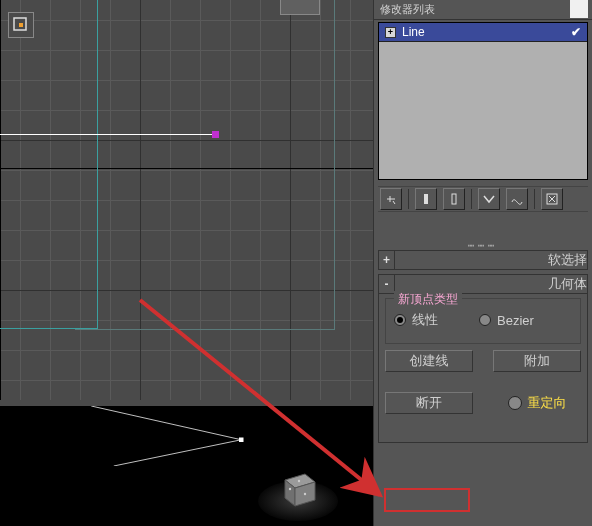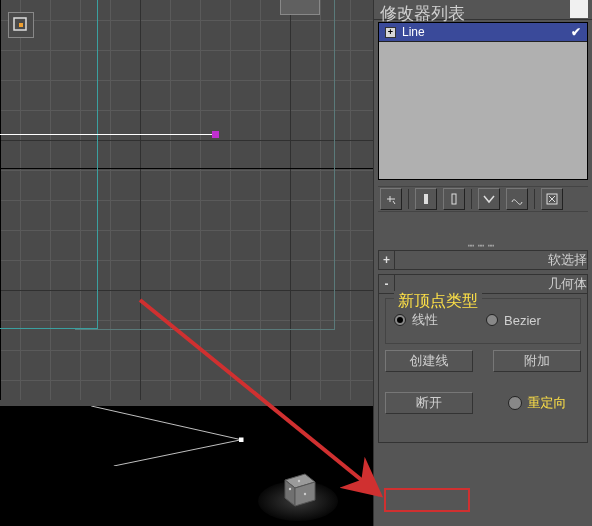--- a/index.html
+++ b/index.html
@@ -177,21 +177,21 @@
     width: 219px;
     height: 526px;
     background: #555555;
     border-left: 1px solid #333;
   }
 
   .mod-header {
     height: 20px;
     background: #555;
     color: #d0d0d0;
-    font-size: 17px;
+    font-size: 11px;
     padding: 2px 6px;
     border-bottom: 1px solid #333;
   }
 
   .mod-dropdown {
     position: absolute;
     right: 4px;
     top: 0;
     width: 18px;
     height: 18px;
@@ -300,28 +300,28 @@
     padding: 8px 8px 6px 8px;
     position: relative;
     margin-bottom: 6px;
   }
   .group-title {
     position: absolute;
     top: -8px;
     left: 8px;
     background: #555;
     padding: 0 4px;
-    font-size: 16px;
-    color: #fde047;
+    font-size: 12px;
+    color: #f9a8d4;
   }
 
   .radio-row {
     display: flex;
     align-items: center;
-    gap: 22px;
+    gap: 15px;
     margin: 4px 0;
     font-size: 13px;
     color: #d0d0d0;
   }
   .radio-dot {
     width: 12px;
     height: 12px;
     border-radius: 50%;
     border: 1px solid #222;
     background: #888;

